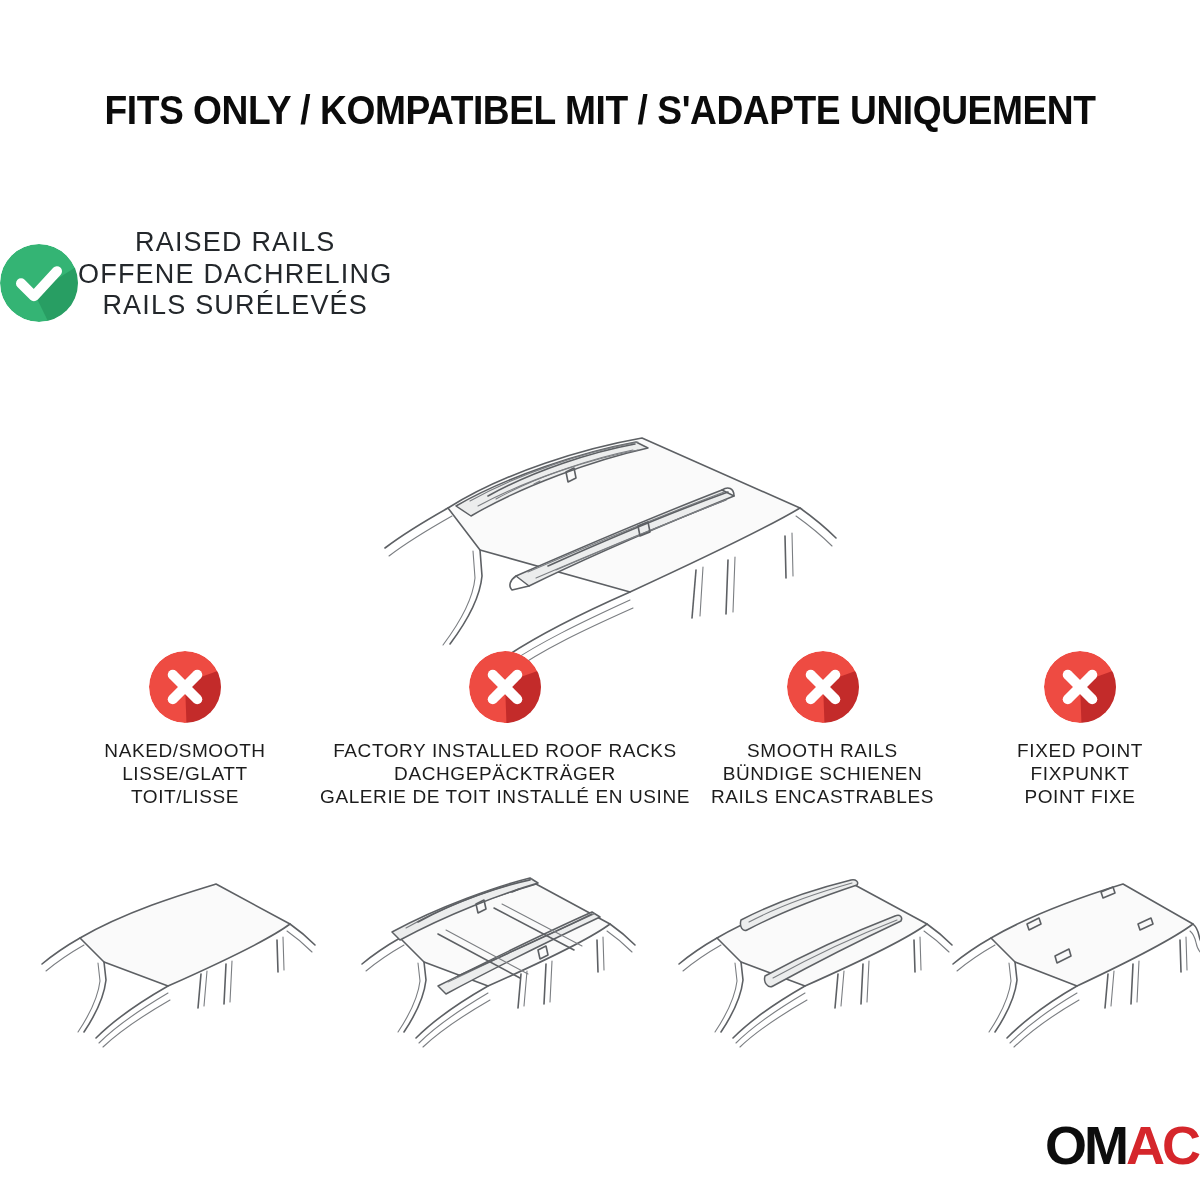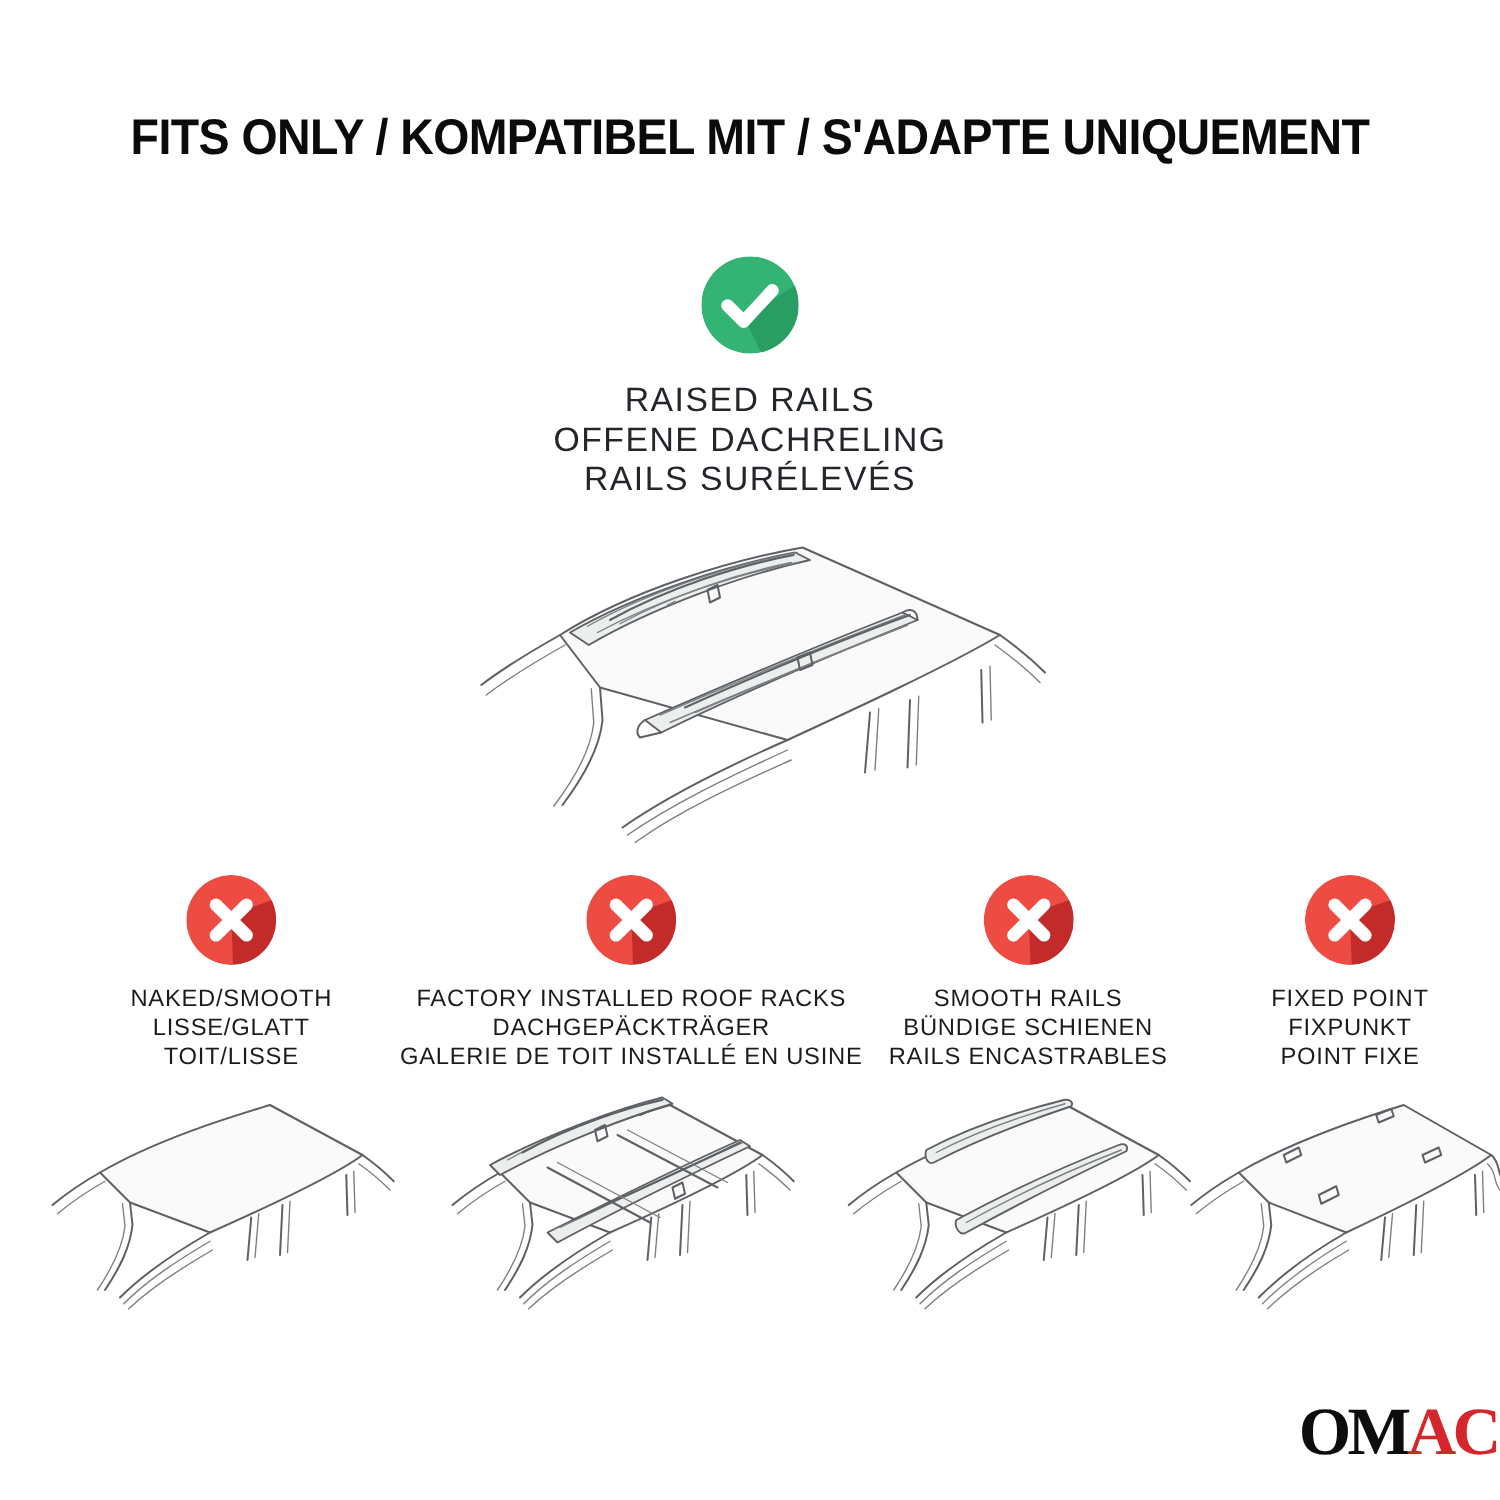--- a/index.html
+++ b/index.html
@@ -32,21 +32,21 @@
     border-radius:50%;
     overflow:hidden;
     flex:0 0 auto;
   }
   .badge svg{position:absolute;top:0;left:0;width:100%;height:100%;}
 
   
   .hero{
     position:absolute;
     top:205px;left:0;width:1200px;
-    display:flex;flex-direction:column;align-items:center;
+    display:flex;flex-direction:row;align-items:flex-end;
   }
   .hero-badge{width:78px;height:78px;}
   .hero-text{
     margin-top:22px;
     text-align:center;
     font-size:27px;
     line-height:1.17;
     letter-spacing:1.2px;
     color:#23272b;
     font-weight:400;
@@ -55,21 +55,21 @@
 
   .hero-art{
     position:absolute;
     top:400px;left:330px;
     width:540px;height:280px;
   }
 
   
   .cols{
     position:absolute;
-    top:700px;left:0;width:1200px;height:430px;
+    top:651px;left:0;width:1200px;height:430px;
   }
   .col{
     position:absolute;
     top:0;
     display:flex;flex-direction:column;align-items:center;
   }
   .col .badge{width:72px;height:72px;}
   .col-label{
     margin-top:16px;
     text-align:center;
@@ -87,21 +87,21 @@
   #col-fixed{left:955px;width:250px;}
 
   
   .logo{
     position:absolute;
     right:42px;bottom:28px;
     font-size:54px;
     font-weight:bold;
     letter-spacing:-3px;
     line-height:1;
-    font-family:Liberation Serif, serif;
+    font-family:Liberation Sans, sans-serif;
   }
   .logo .dark{color:#0d0d0d;}
   .logo .red{color:#d5262b;}
 
   svg.line-art{display:block;}
   svg.line-art path, svg.line-art line, svg.line-art polyline{
     fill:none;stroke:#5d6064;stroke-width:1.6;
     stroke-linecap:round;stroke-linejoin:round;
   }
   svg.line-art .thin{stroke-width:1.1;stroke:#7b7e82;}

